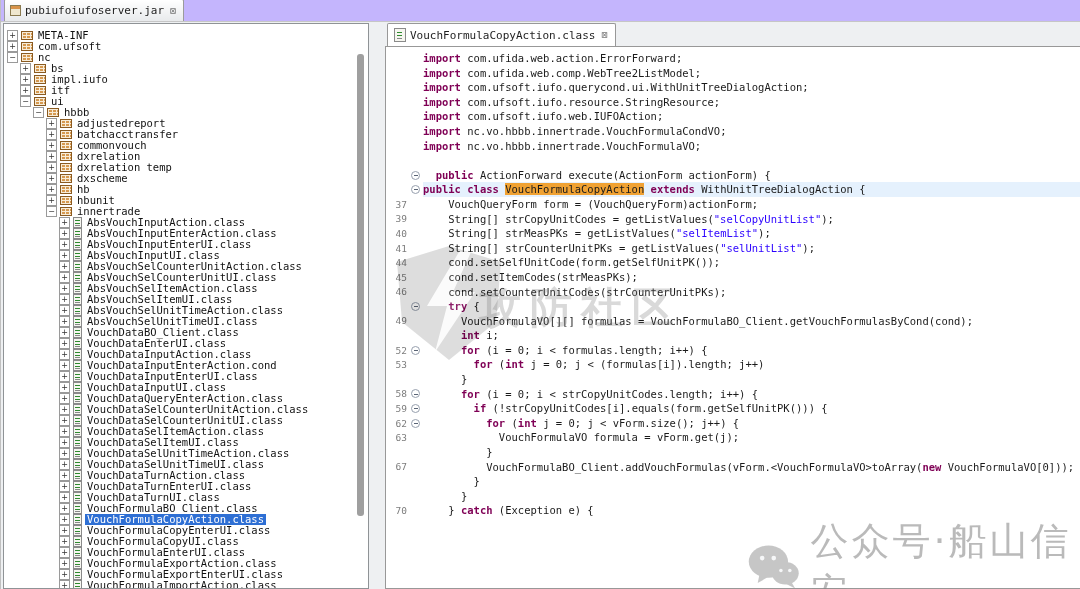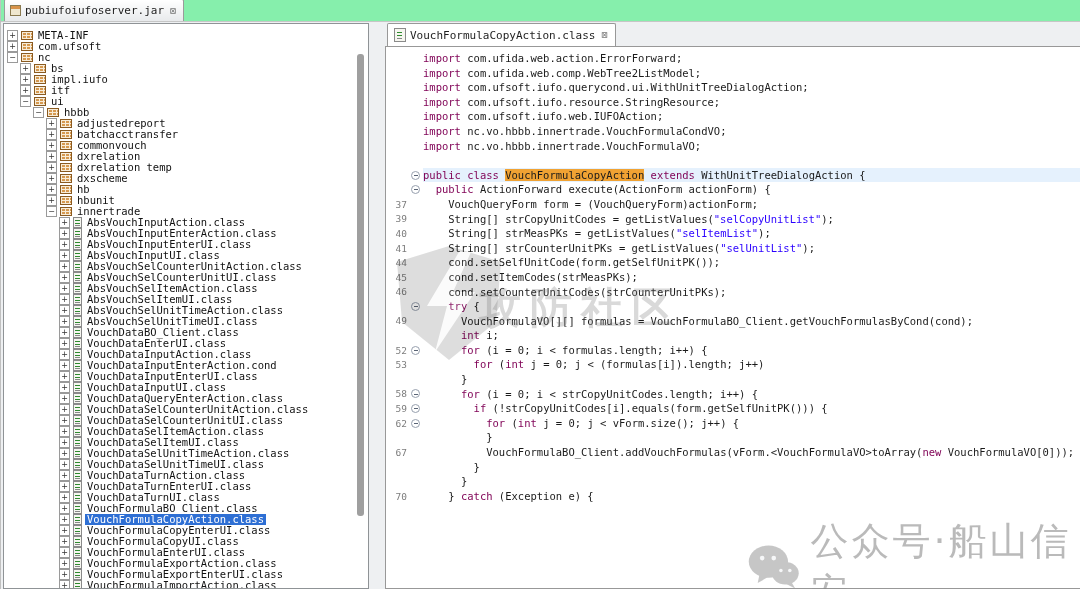--- a/index.html
+++ b/index.html
@@ -1,21 +1,21 @@
 <!DOCTYPE html>
 <html><head>
 <meta charset="utf-8">
 <style>
   html,body{margin:0;padding:0}
   body{width:1080px;height:589px;overflow:hidden;background:#eef0f2;position:relative;
        font-family:"Liberation Sans",sans-serif;}
   .window{position:absolute;inset:0;border-left:1px solid #c0c0c0;box-sizing:border-box}
 
   
-  .main-tabbar{position:absolute;left:0;top:0;right:0;height:22px;background:#86efac;
+  .main-tabbar{position:absolute;left:0;top:0;right:0;height:22px;background:#c4b5fd;
                border-bottom:1px solid #c6c6c6;display:flex;align-items:flex-end;padding-left:3px;box-sizing:border-box}
   .main-tab{height:21px;display:flex;align-items:center;gap:4px;padding:0 7px 0 5px;
             background:linear-gradient(#ffffff,#e8eaec);border:1px solid #9b9b9b;border-bottom:none;
             border-radius:2px 2px 0 0;font:11px "DejaVu Sans Mono",monospace;color:#1e1e1e}
   .jar-icon{width:11px;height:11px;background:#efe7cf;border:1px solid #8a7a50;box-sizing:border-box;
             background-image:linear-gradient(180deg,#d8934a 0 3px,transparent 3px);flex:none}
   .tab-close{font-size:10px;line-height:10px;color:#777;margin-left:2px}
 
   
   .tree-panel{position:absolute;left:2px;top:23px;width:366px;bottom:0;background:#fff;
@@ -49,21 +49,21 @@
                    box-shadow:0 3px 0 #2f8a2f,0 6px 0 #888}
   .code-area{position:absolute;left:0;top:23px;right:-1px;bottom:0;background:#fff;
              border:1px solid #989898;box-sizing:border-box;overflow:hidden}
   .code-lines{position:absolute;left:0;top:4px;right:0}
   .cline{display:flex;height:14.6px;align-items:center}
   .lnum{width:21px;flex:none;text-align:right;font:9.5px "DejaVu Sans Mono",monospace;color:#7d7d7d;padding-right:1px}
   .fold{width:15px;flex:none;display:flex;align-items:center;justify-content:center}
   .fdot{width:9px;height:9px;border:1px solid #97a0ae;border-radius:50%;background:#fff;position:relative;box-sizing:border-box}
   .fdot::after{content:"";position:absolute;left:1.5px;right:1.5px;top:3.1px;height:1.2px;background:#5a6475}
   .ctext{flex:1;font:10.5px/14.6px "DejaVu Sans Mono",monospace;white-space:pre;color:#1a1a1a}
-  .kw{color:#7f0055;font-weight:normal}
+  .kw{color:#7f0055;font-weight:bold}
   .str{color:#2a00ff}
   .lnk{}
   .occ{background:#f0a233}
   .hline{background:#e5f1fd}
 
   
   .wm{position:absolute;pointer-events:none;z-index:9}
   .wm-shield{left:392px;top:244px;opacity:.13}
   .wm-comm-text{left:478px;top:280px;font-size:42px;letter-spacing:9px;font-weight:bold;
                 color:rgba(110,110,110,.26);font-family:"DejaVu Sans",sans-serif}
@@ -397,30 +397,30 @@
           <div class="cline">
             <span class="lnum"></span>
             <span class="fold"></span>
             <span class="ctext"></span>
           </div>
           <div class="cline">
             <span class="lnum"></span>
             <span class="fold">
               <span class="fdot"></span>
             </span>
+            <span class="ctext"><span class="pl">  </span><span class="kw">public </span><span class="pl">ActionForward execute(ActionForm actionForm) {</span></span>
+          </div>
+          <div class="cline">
+            <span class="lnum"></span>
+            <span class="fold">
+              <span class="fdot"></span>
+            </span>
             <span class="ctext hline"><span class="kw">public class </span><span class="occ">VouchFormulaCopyAction</span><span class="pl"> </span><span class="kw">extends</span><span class="pl"> </span><span class="lnk">WithUnitTreeDialogAction</span><span class="pl"> {</span></span>
           </div>
           <div class="cline">
-            <span class="lnum"></span>
-            <span class="fold">
-              <span class="fdot"></span>
-            </span>
-            <span class="ctext"><span class="pl">  </span><span class="kw">public </span><span class="pl">ActionForward execute(ActionForm actionForm) {</span></span>
-          </div>
-          <div class="cline">
             <span class="lnum">37</span>
             <span class="fold"></span>
             <span class="ctext"><span class="pl">    </span><span class="lnk">VouchQueryForm</span><span class="pl"> form = (</span><span class="lnk">VouchQueryForm</span><span class="pl">)actionForm;</span></span>
           </div>
           <div class="cline">
             <span class="lnum">39</span>
             <span class="fold"></span>
             <span class="ctext"><span class="pl">    String[] strCopyUnitCodes = getListValues(</span><span class="str">"selCopyUnitList"</span><span class="pl">);</span></span>
           </div>
           <div class="cline">
@@ -495,20 +495,25 @@
               <span class="fdot"></span>
             </span>
             <span class="ctext"><span class="pl">        </span><span class="kw">if</span><span class="pl"> (!strCopyUnitCodes[i].equals(form.</span><span class="lnk">getSelfUnitPK</span><span class="pl">())) {</span></span>
           </div>
           <div class="cline">
             <span class="lnum">62</span>
             <span class="fold">
               <span class="fdot"></span>
             </span>
             <span class="ctext"><span class="pl">          </span><span class="kw">for</span><span class="pl"> (</span><span class="kw">int</span><span class="pl"> j = 0; j &lt; vForm.size(); j++) {</span></span>
+          </div>
+          <div class="cline">
+            <span class="lnum">63</span>
+            <span class="fold"></span>
+            <span class="ctext"><span class="pl">            VouchFormulaVO formula = vForm.get(j);</span></span>
           </div>
           <div class="cline">
             <span class="lnum"></span>
             <span class="fold"></span>
             <span class="ctext"><span class="pl">          }</span></span>
           </div>
           <div class="cline">
             <span class="lnum">67</span>
             <span class="fold"></span>
             <span class="ctext"><span class="pl">          </span><span class="lnk">VouchFormulaBO_Client</span><span class="pl">.</span><span class="lnk">addVouchFormulas</span><span class="pl">(vForm.&lt;VouchFormulaVO&gt;toArray(</span><span class="kw">new</span><span class="pl"> VouchFormulaVO[0]));</span></span>

